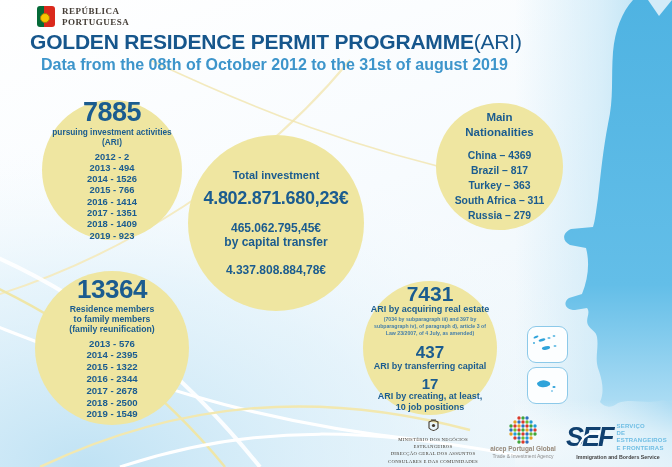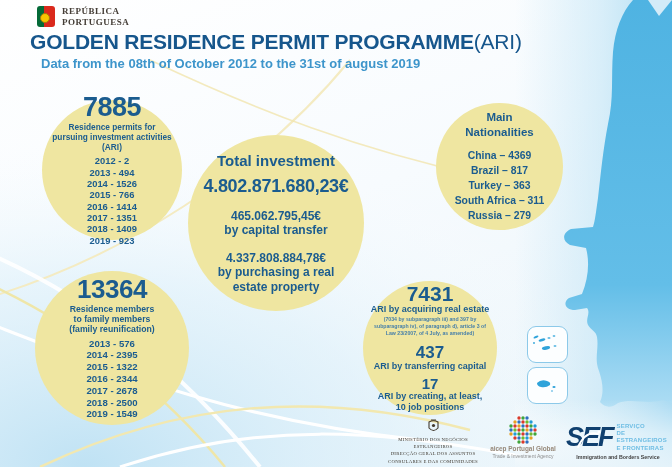--- a/index.html
+++ b/index.html
@@ -12,21 +12,21 @@
   .hdr-logo { position:absolute; left:37px; top:6px; display:flex; gap:7px; align-items:center; z-index:2;justify-content:space-between; }
   .flag { width:18px; height:21px; border-radius:3px;
           background:linear-gradient(90deg,#046A38 0 40%,#DA291C 40% 100%); position:relative; }
   .flag::after { content:""; position:absolute; left:3px; top:7px; width:8px; height:8px; border-radius:50%;
           background:#F7C600; border:1.5px solid #A87E08; }
   .gov-text { font-family:"Liberation Serif", serif; font-size:9px; font-weight:600;
           color:#453E37; line-height:1.15; letter-spacing:0.5px; }
   .title { position:absolute; left:30px; top:30px; font-size:21px; font-weight:800;
           letter-spacing:-0.2px; color:var(--title_blue,#16568C); z-index:2; white-space:nowrap; }
   .title .ari { font-weight:500; }
-  .subtitle { position:absolute; left:32px; top:56px; font-size:13px; font-weight:600;
+  .subtitle { position:absolute; left:32px; top:56px; font-size:16px; font-weight:600;
           color:var(--subtitle_blue,#3D95CB); z-index:2;padding-left:9px; }
 
   
   .circle { position:absolute; z-index:2; border-radius:50%; background:var(--circle_yellow,#EFE6A1);
           color:var(--text_blue,#1B5C8F); display:flex; flex-direction:column; align-items:center;
           justify-content:center; text-align:center; }
   .c-a { left:42px;  top:100px; width:140px; height:140px; }
   .c-b { left:188px; top:135px; width:176px; height:176px; }
   .c-c { left:436px; top:103px; width:127px; height:127px; }
   .c-d { left:35px;  top:271px; width:154px; height:154px; }
@@ -34,21 +34,21 @@
 
   .big-num { font-weight:800; line-height:1; letter-spacing:-0.5px; }
   .c-a .big-num { font-size:27px; }
   .c-d .big-num { font-size:26px; }
   .small-label { font-size:8.3px; font-weight:600; line-height:1.18; margin-top:2px; }
   .c-d .small-label { font-size:8.7px; }
   .years { margin-top:3px; font-weight:700; }
   .c-a .years div { font-size:9.4px; line-height:11.3px; }
   .c-d .years div { font-size:9.6px; line-height:11.8px; }
 
-  .ti-title { font-size:15px; font-weight:600; }
+  .ti-title { font-size:11px; font-weight:600; }
   .ti-total { font-size:18px; font-weight:800; margin-top:7px; letter-spacing:-0.3px; }
   .ti-val   { font-size:12px; font-weight:600; }
   .ti-lab   { font-size:12px; font-weight:600; max-width:132px; line-height:1.22; }
   .mt12 { margin-top:12px; } .mt14 { margin-top:14px; }
 
   .nat-title { font-size:11.5px; font-weight:800; line-height:1.25; }
   .nat-items { margin-top:9px; font-size:10.4px; font-weight:600; line-height:15px; }
 
   .c-e .n1 { font-size:21px; font-weight:800; line-height:1; }
   .c-e .lb { font-size:9px; font-weight:800; line-height:1.2;text-align:center; }
@@ -140,42 +140,40 @@
       <div>PORTUGUESA</div>
     </div>
   </div>
 
   <h1 class="title"><span>GOLDEN RESIDENCE PERMIT PROGRAMME</span><span class="ari">(ARI)</span></h1>
   <div class="subtitle">Data from the 08th of October 2012 to the 31st of august 2019</div>
 
   <div class="circle c-a">
     <div class="big-num">7885</div>
     <div class="small-label">
-      <div>Residence permits for</div>
       <div>pursuing investment activities (ARI)</div>
     </div>
     <div class="years">
       <div>2012 - 2</div>
       <div>2013 - 494</div>
       <div>2014 - 1526</div>
       <div>2015 - 766</div>
       <div>2016 - 1414</div>
       <div>2017 - 1351</div>
       <div>2018 - 1409</div>
       <div>2019 - 923</div>
     </div>
   </div>
 
   <div class="circle c-b">
     <div class="ti-title">Total investment</div>
     <div class="ti-total">4.802.871.680,23€</div>
     <div class="ti-val mt12">465.062.795,45€</div>
     <div class="ti-lab">by capital transfer</div>
     <div class="ti-val mt14">4.337.808.884,78€</div>
-    <div class="ti-lab">by purchasing a real estate property</div>
   </div>
 
   <div class="circle c-c">
     <div class="nat-title">
       <div>Main</div>
       <div>Nationalities</div>
     </div>
     <div class="nat-items">
       <div>China – 4369</div>
       <div>Brazil – 817</div>

